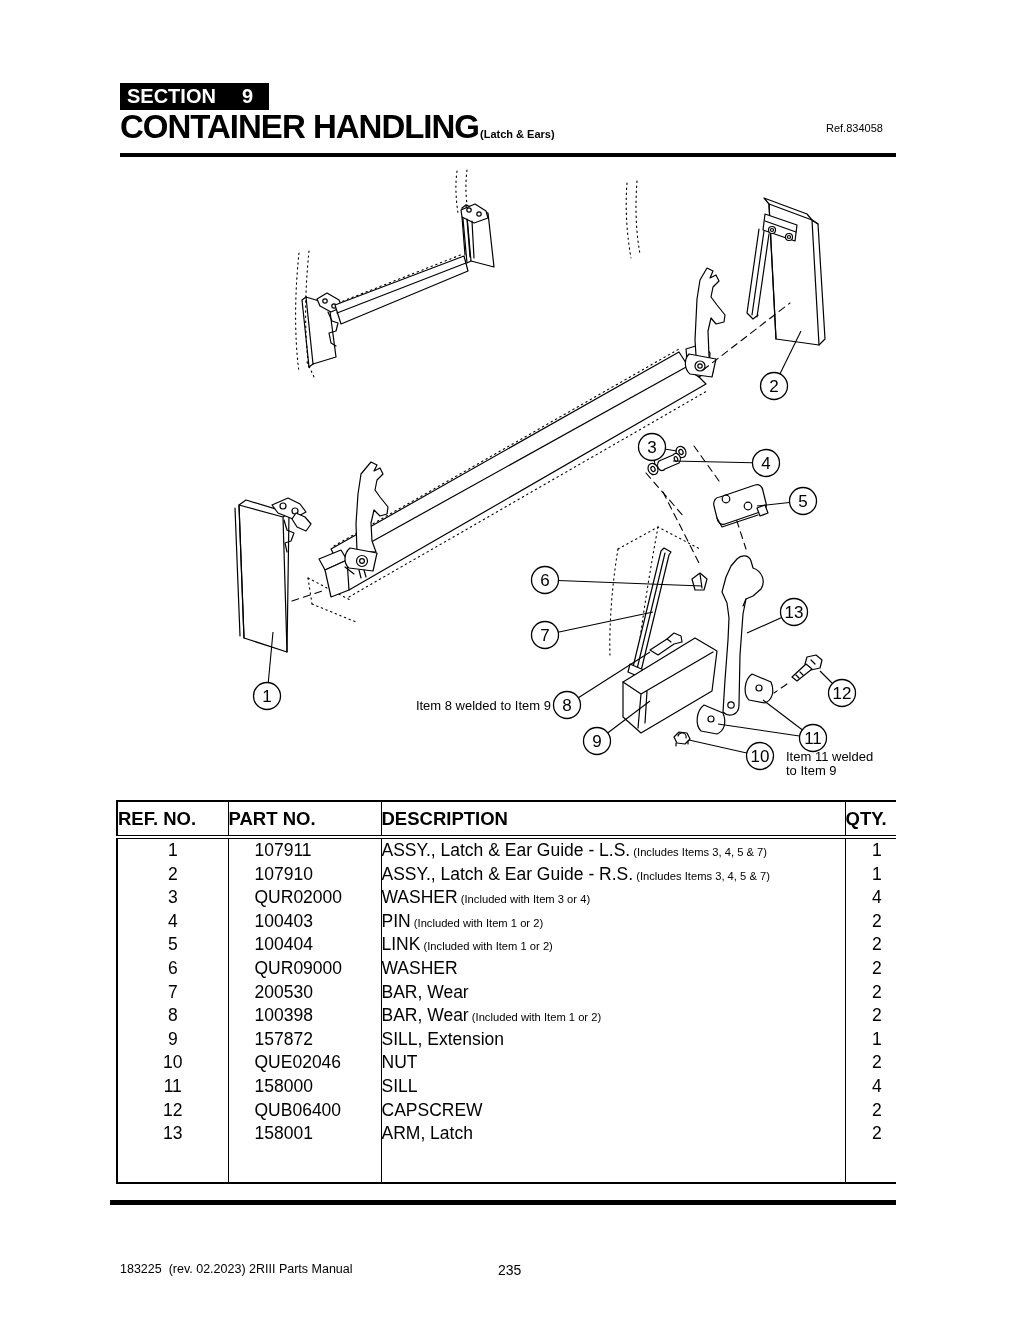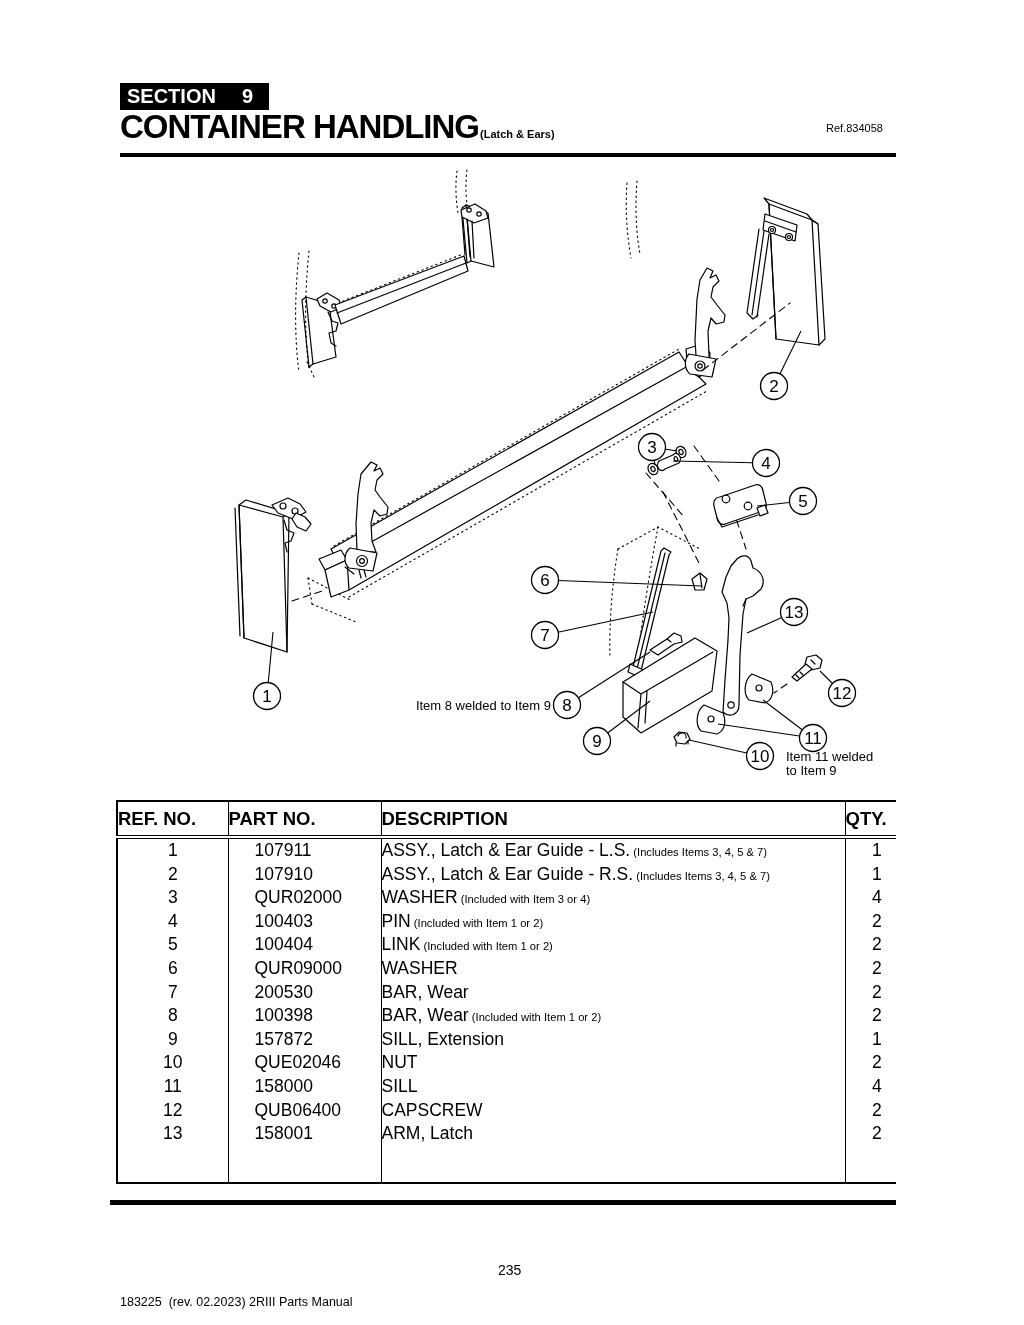--- a/index.html
+++ b/index.html
@@ -27,21 +27,21 @@
   .parts-table col.c-ref{width:111px}.parts-table col.c-part{width:153px}
   .parts-table col.c-desc{width:464px}.parts-table col.c-qty{width:64px}
   .parts-table tbody td{height:23.6px;font-size:17.5px;vertical-align:middle;line-height:1;}
   .parts-table td.center{text-align:center;}
   .parts-table td.part{padding-left:26px;}
   .parts-table td.desc{}
   .parts-table .note{font-size:11.2px;}
   .parts-table tr.filler td{height:36px;}
   
   .rule-bottom{position:absolute;left:110px;top:1200px;width:796px;height:4.5px;background:#000;}
-  .footer-left{position:absolute;left:120px;top:1262px;font-size:12.5px;white-space:pre;margin-top:33px;}
+  .footer-left{position:absolute;left:120px;top:1262px;font-size:12.5px;white-space:pre;}
   .footer-page{position:absolute;left:498px;top:1262px;font-size:14px;}
 </style>
 </head>
 <body>
 
 <div class="page">
 
   <div class="section-badge">
     <span>SECTION</span>
     <span class="num">9</span>

